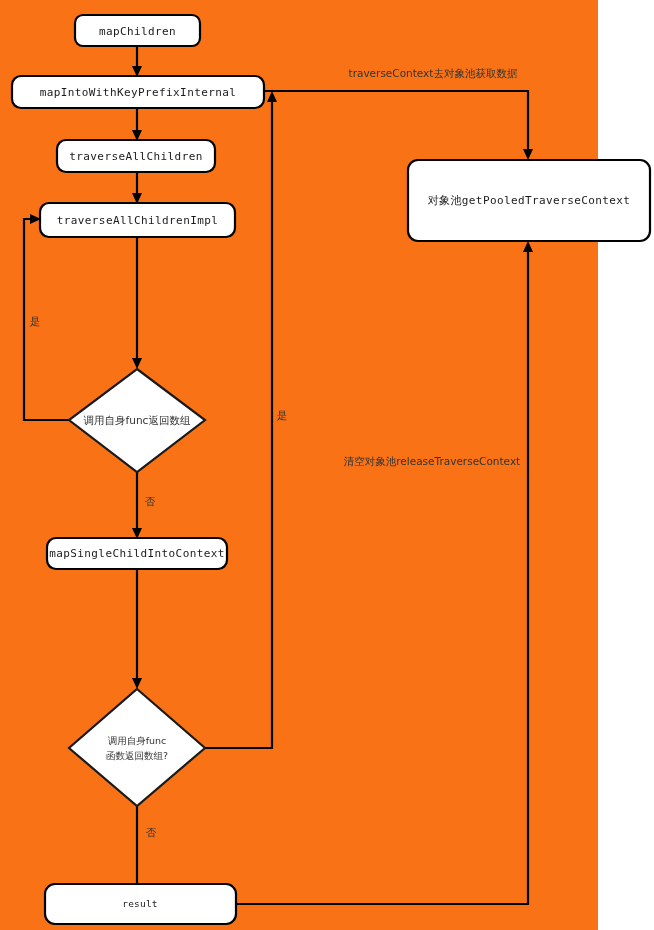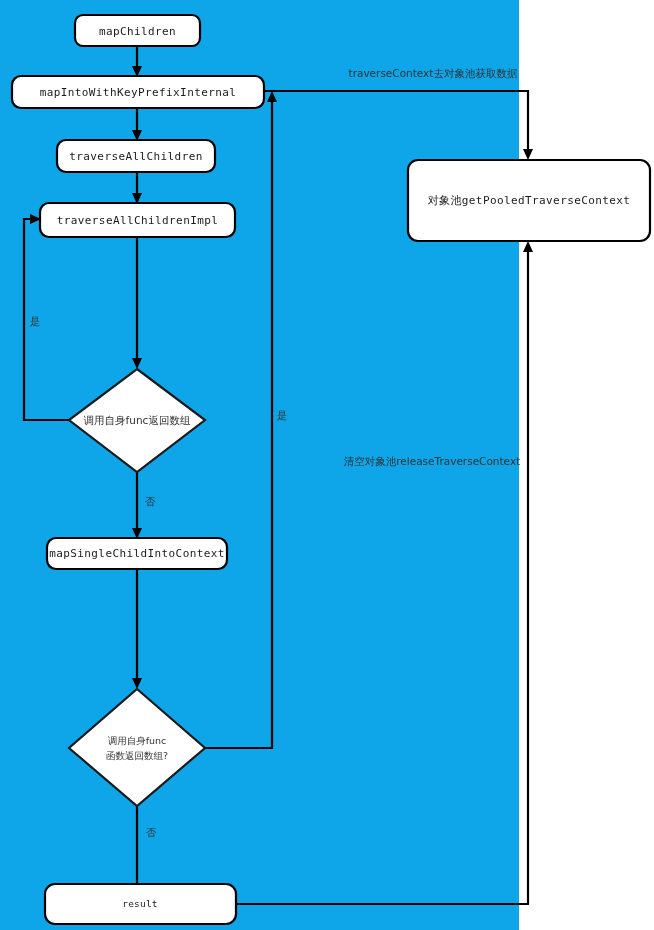--- a/index.html
+++ b/index.html
@@ -8,23 +8,23 @@
     background: #ffffff;
   }
   body {
     width: 654px;
     height: 930px;
     font-family: "DejaVu Sans Mono", monospace;
     overflow: hidden;
   }
   #flowchart-root {
     position: relative;
-    width: 519px;
+    width: 598px;
     height: 930px;
-    background: #0ea5e9;
+    background: #f97316;
   }
   svg.chart-canvas {
     display: block;
     width: 654px;
     height: 930px;
   }
   .node-shape {
     fill: #ffffff;
     stroke: #000000;
     stroke-width: 2.2;

